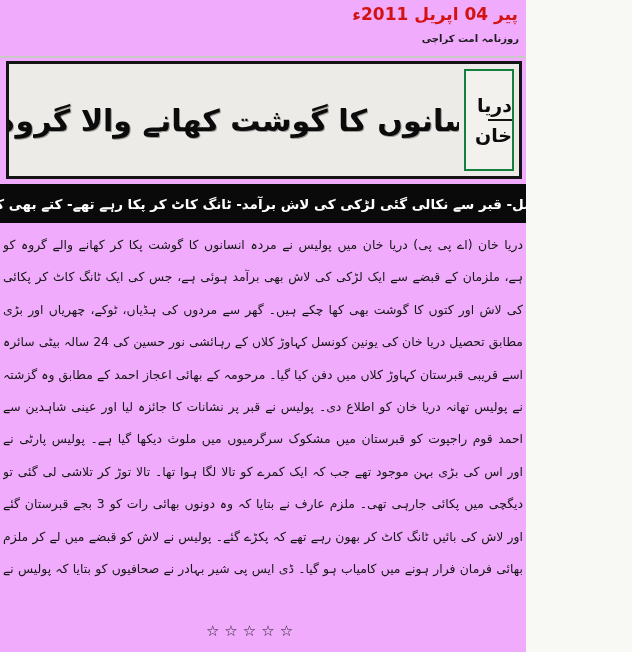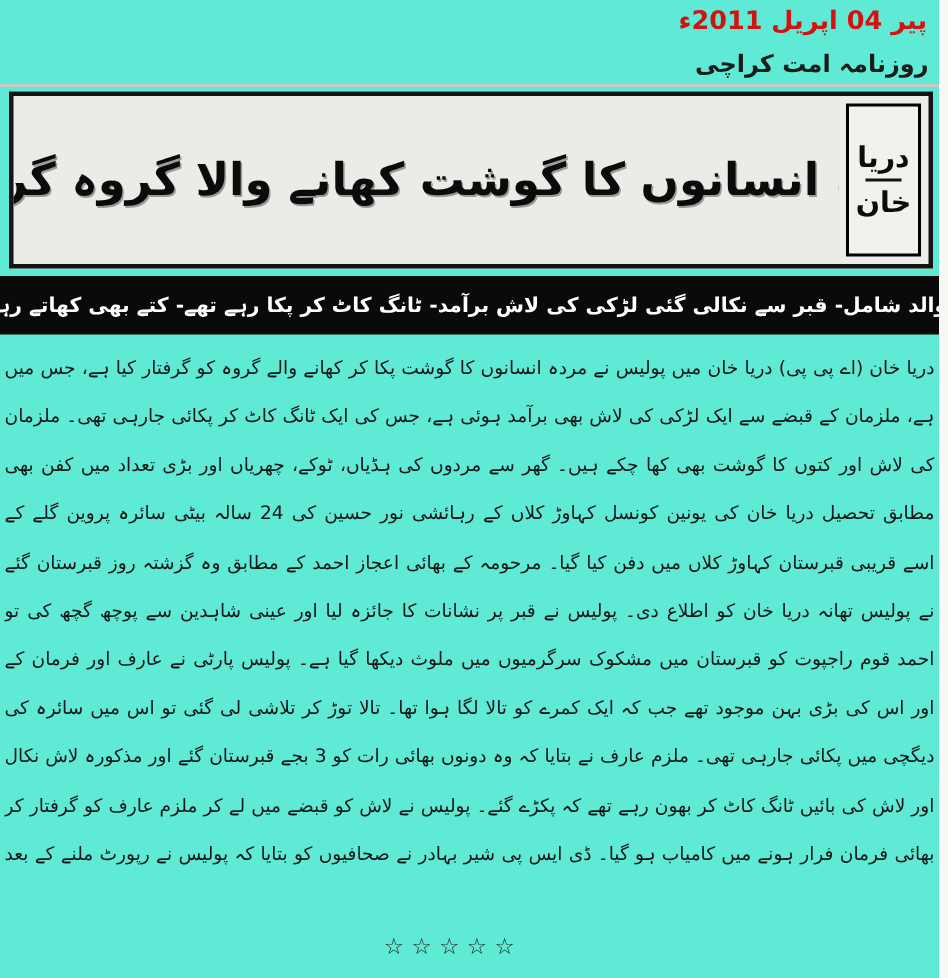--- a/index.html
+++ b/index.html
@@ -2,50 +2,50 @@
 <html lang="ur"><head>
 <meta charset="utf-8">
 <style>
   html, body { margin: 0; padding: 0; }
   body {
     width: 632px; height: 652px;
     background: #f8f8f5;
     font-family: "DejaVu Sans", sans-serif;
     overflow: hidden;
   }
-  .page { position: relative; width: 626px; height: 652px; background: #5eead4; }
+  .page { position: relative; width: 526px; height: 652px; background: #f0abfc; }
 
   
   .date {
     position: absolute; top: 4px; right: 8px;
     font-size: 17px; font-weight: bold; color: #d31212;
     direction: rtl;
   }
   .pub {
     position: absolute; top: 33px; right: 7px;
-    font-size: 16px; font-weight: bold; color: #1c1c1c;
+    font-size: 10px; font-weight: bold; color: #1c1c1c;
     direction: rtl;
   }
   .masthead-rule {
     position: absolute; top: 56px; left: 0; right: 0;
     height: 2px; background: #c8c8c6;
   }
 
   
   .headline-box {
     position: absolute; top: 61px; left: 6px; right: 4px; height: 112px;
     border: 3px solid #141414;
     background: #ecebe7;
     display: flex; align-items: stretch;
   }
   .kicker {
-    margin: 5px; border: 2px solid #000000;
+    margin: 5px; border: 2px solid #15803d;
     width: 46px; flex: 0 0 46px;
     display: flex; flex-direction: column;
-    align-items: center; justify-content: center; gap: 3px;
+    justify-content: center; gap: 3px;
     font-size: 19px; font-weight: bold; color: #0c0c0c;
     background: #f2f1ed;
   }
   .kicker-rule { width: 24px; height: 2px; background: #141414; }
   .headline {
     flex: 1; margin: 0;
     display: flex; align-items: center; justify-content: center;
     font-size: 30px; font-weight: bold; color: #0b0b0b;
     white-space: nowrap; overflow: hidden;
     text-shadow: 1px 1px 0 #9a9a96;

